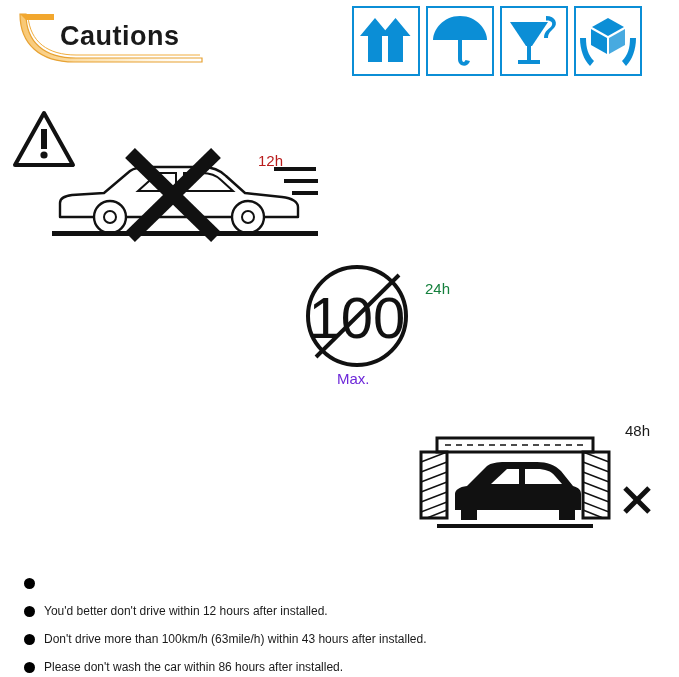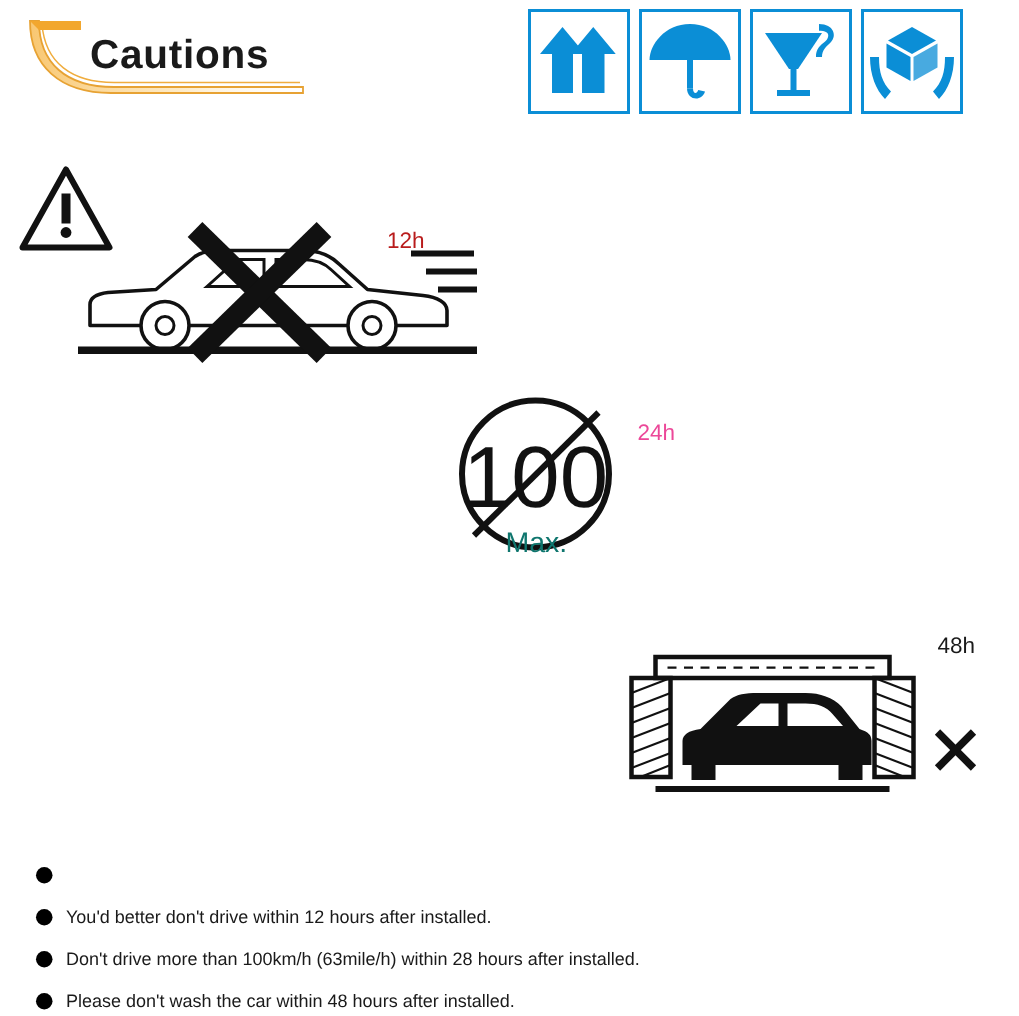--- a/index.html
+++ b/index.html
@@ -97,28 +97,28 @@
     left: 300px;
     top: 262px;
     width: 120px;
     height: 110px;
   }
   #label-24h {
     position: absolute;
     left: 425px;
     top: 280px;
     font-size: 15px;
-    color: #ec4899;
+    color: #15803d;
   }
   #label-max {
     position: absolute;
     left: 337px;
-    top: 352px;
-    font-size: 19px;
-    color: #0f766e;
+    top: 370px;
+    font-size: 15px;
+    color: #6d28d9;
   }
 
   
   #wash-group {
     position: absolute;
     left: 415px;
     top: 432px;
     width: 200px;
     height: 110px;
   }
@@ -314,24 +314,24 @@
     </g>
   </svg>
 
   <div id="notes-list">
     <div class="note-row">
       <span class="note-bullet"></span>
       <span class="note-text">You'd better don't drive within 12 hours after installed.</span>
     </div>
     <div class="note-row">
       <span class="note-bullet"></span>
-      <span class="note-text">Don't drive more than 100km/h (63mile/h) within 28 hours after installed.</span>
+      <span class="note-text">Don't drive more than 100km/h (63mile/h) within 43 hours after installed.</span>
     </div>
     <div class="note-row">
       <span class="note-bullet"></span>
-      <span class="note-text">Please don't wash the car within 48 hours after installed.</span>
+      <span class="note-text">Please don't wash the car within 86 hours after installed.</span>
     </div>
     <div class="note-row">
       <span class="note-bullet"></span>
     </div>
   </div>
 
 </div>
 
 </body></html>

